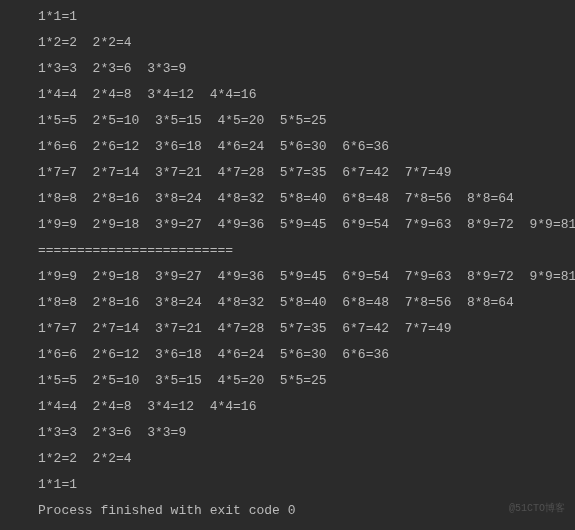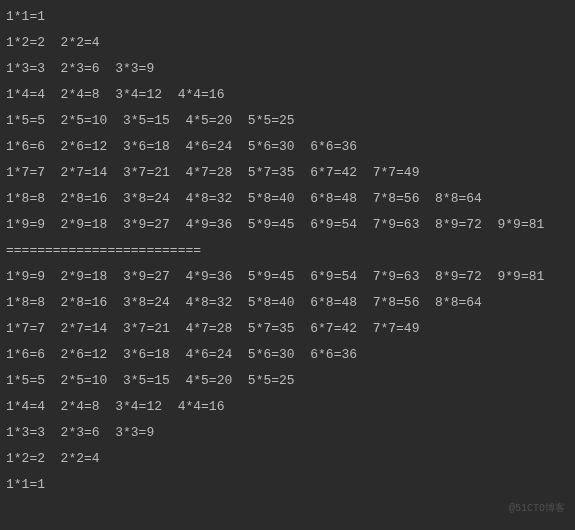--- a/index.html
+++ b/index.html
@@ -8,21 +8,21 @@
     color:#bababa;
     font-family:"Consolas","Courier New",monospace;
     font-size:13px;
     line-height:26px;
     width:575px;
     height:530px;
     overflow:hidden;
     position:relative;
     padding:4px 6px;
   }
-  .line { white-space:pre; }
+  .line { white-space:pre;margin-left:32px; }
   .watermark {
     position:absolute;
     right:10px;
     bottom:8px;
     color:#6f6f6f;
     font-size:10px;
     opacity:.55;
     font-family:"Consolas","Courier New",monospace;
   }
 </style>
@@ -43,15 +43,16 @@
   <div class="line">1*9=9  2*9=18  3*9=27  4*9=36  5*9=45  6*9=54  7*9=63  8*9=72  9*9=81</div>
   <div class="line">1*8=8  2*8=16  3*8=24  4*8=32  5*8=40  6*8=48  7*8=56  8*8=64</div>
   <div class="line">1*7=7  2*7=14  3*7=21  4*7=28  5*7=35  6*7=42  7*7=49</div>
   <div class="line">1*6=6  2*6=12  3*6=18  4*6=24  5*6=30  6*6=36</div>
   <div class="line">1*5=5  2*5=10  3*5=15  4*5=20  5*5=25</div>
   <div class="line">1*4=4  2*4=8  3*4=12  4*4=16</div>
   <div class="line">1*3=3  2*3=6  3*3=9</div>
   <div class="line">1*2=2  2*2=4</div>
   <div class="line">1*1=1</div>
   <div class="line"></div>
+  <div class="line">Process finished with exit code 0</div>
 </div>
 
 <div class="watermark">@51CTO博客</div>
 
 </body></html>

